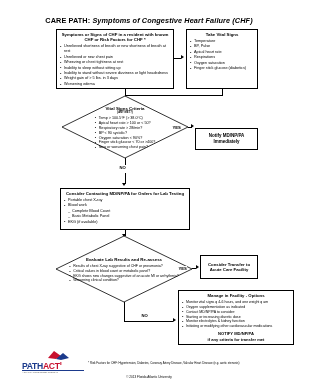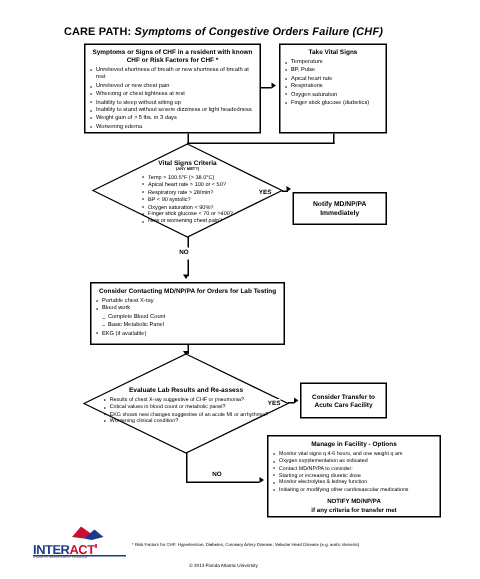--- a/index.html
+++ b/index.html
@@ -144,21 +144,21 @@
     text-align:center;font-size:3.1px;
   }
 </style>
 </head>
 <body>
 
 <div class="page">
 
   <div class="title">
     <span>CARE PATH:</span>
-    <span class="ital">Symptoms of Congestive Orders Failure (CHF)</span>
+    <span class="ital">Symptoms of Congestive Heart Failure (CHF)</span>
   </div>
 
   <div class="box" id="symptoms-box">
     <div class="hd">Symptoms or Signs of CHF in a resident with known CHF or Risk Factors for CHF *</div>
     <ul>
       <li>Unrelieved shortness of breath or new shortness of breath at rest</li>
       <li>Unrelieved or new chest pain</li>
       <li>Wheezing or chest tightness at rest</li>
       <li>Inability to sleep without sitting up</li>
       <li>Inability to stand without severe dizziness or light headedness</li>
@@ -274,21 +274,21 @@
     </ul>
     <div class="notify-final">NOTIFY MD/NP/PA</div>
     <div class="notify-final" style="font-weight:bold;">if any criteria for transfer met</div>
   </div>
 
   <div id="logo">
     <svg width="62" height="10" viewBox="0 0 62 10" style="position:absolute;left:8px;top:-1px;">
       <polygon points="18,7 24,0 31,5 26,8" fill="#c8102e"></polygon>
       <polygon points="26,8 33,2 39,7 31,9" fill="#1b3a8c"></polygon>
     </svg>
-    <div class="logo-text"><span class="blue">INTER</span><span class="red">ACT</span><span class="sup">II</span></div>
+    <div class="logo-text"><span class="blue">PATH</span><span class="red">ACT</span><span class="sup">II</span></div>
     <div class="logo-rule"></div>
     <div class="logo-tag">A QUALITY IMPROVEMENT PROGRAM</div>
   </div>
 
   <div id="footnote">* Risk Factors for CHF: Hypertension, Diabetes, Coronary Artery Disease, Valvular Heart Disease (e.g. aortic stenosis)</div>
 
   <div id="copyright">© 2013  Florida Atlantic University</div>
 
 </div>
 

